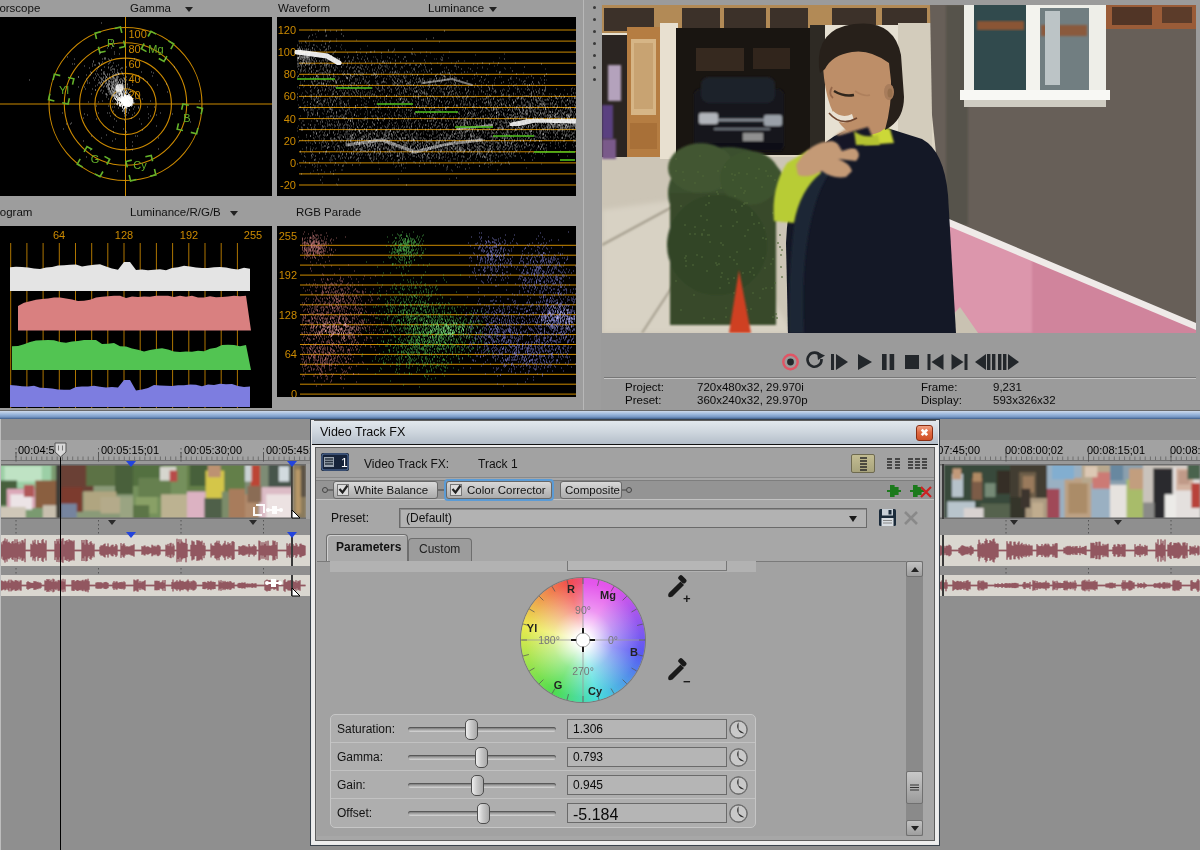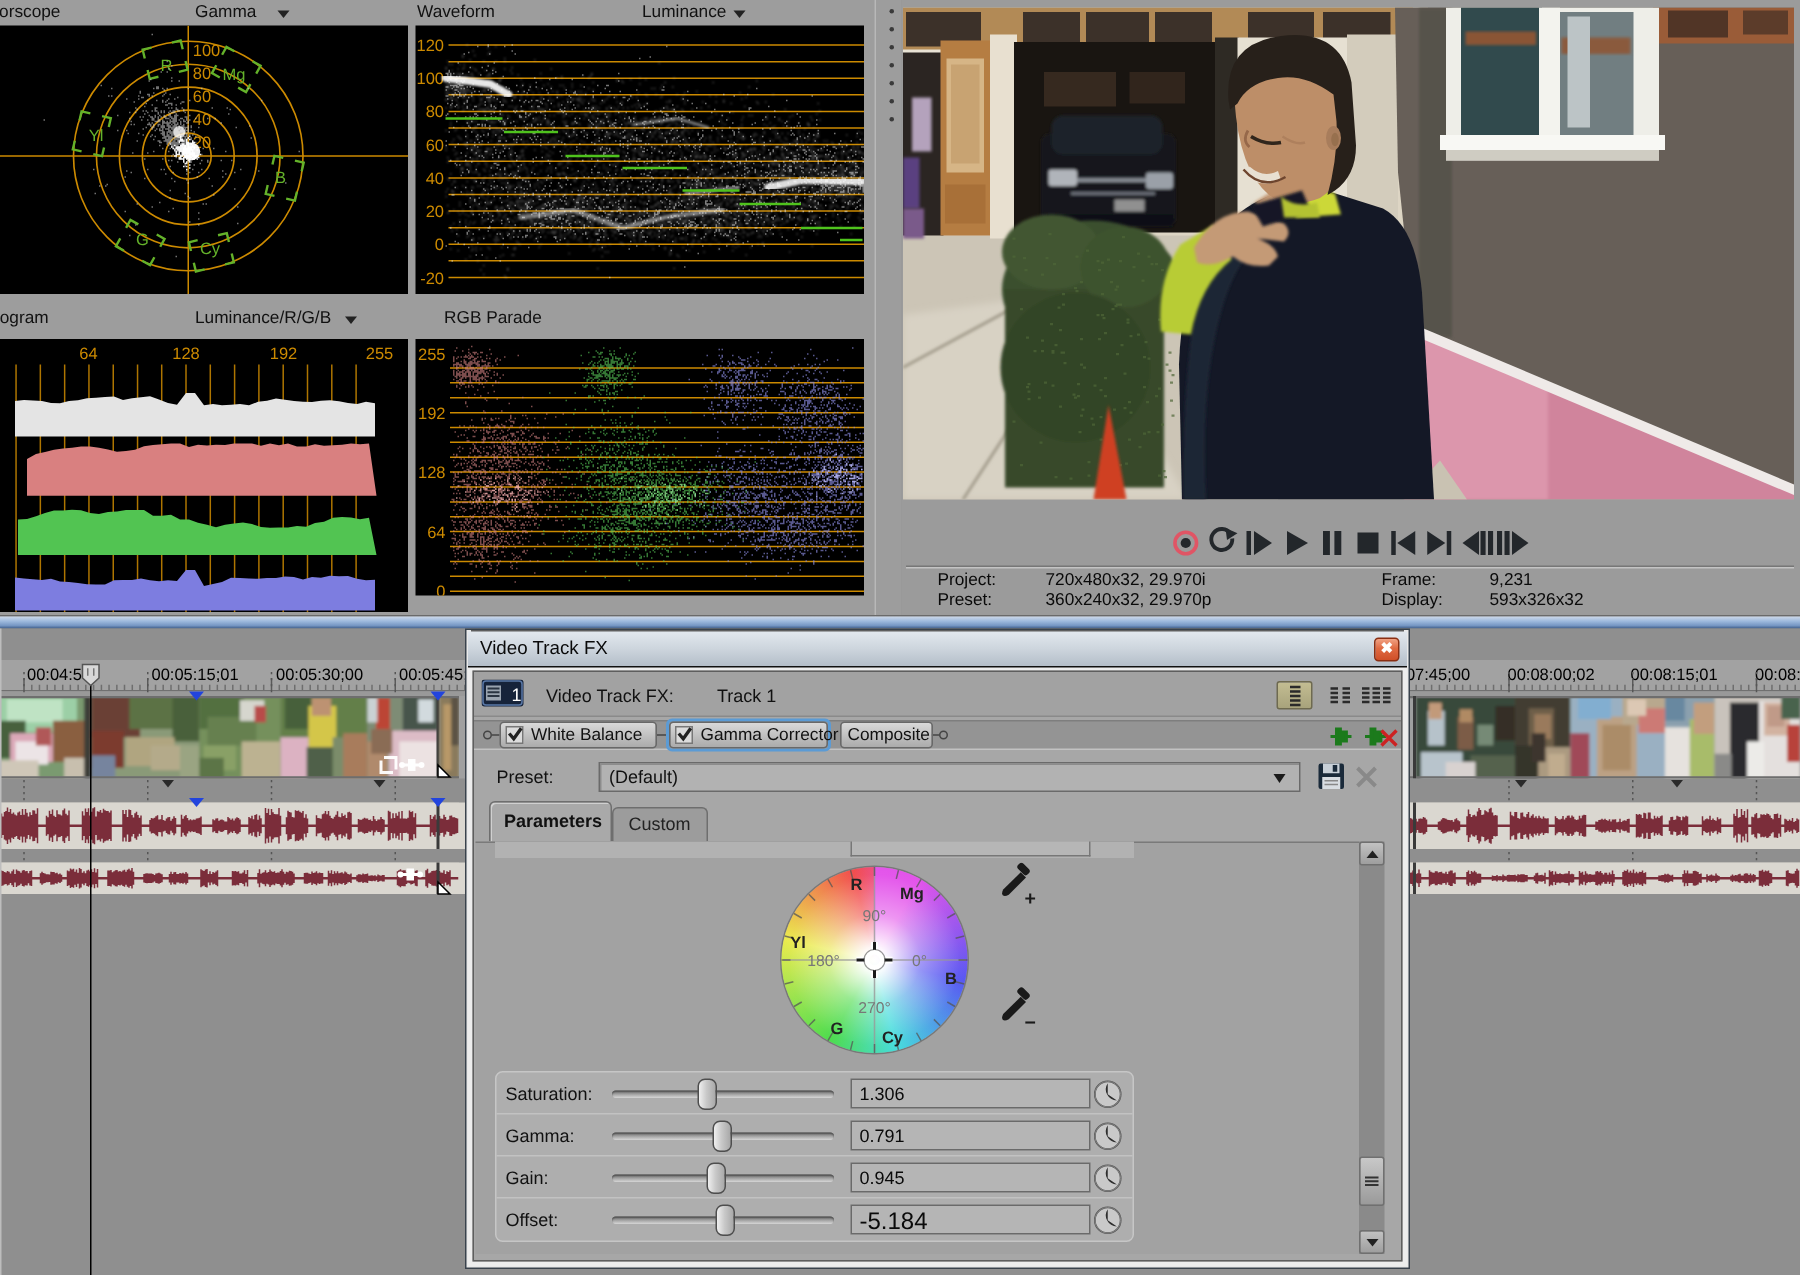--- a/index.html
+++ b/index.html
@@ -808,21 +808,21 @@
 <svg class="ab" width="14" height="14" style="left:337px;top:483px">
     <path d="M2.5 6 L5.5 9.5 L10.5 2.5" stroke="#222" stroke-width="2.2" fill="none"></path>
   </svg>
 <div class="ab" style="left:354px;top:484px;font-size:11.5px;color:#111">White Balance</div>
 <div class="ab" style="left:444px;top:479px;width:110px;height:22px;border:2px solid #5b9bd5;border-radius:4px"></div>
 <div class="ab" style="left:446px;top:481px;width:106px;height:18px;border-radius:3px;background:linear-gradient(180deg,#d9d9d9,#ababab);border:1px solid #686868"></div>
 <div class="ab" style="left:450px;top:484px;width:12px;height:12px;background:#dcdcdc;border:1px solid #777"></div>
 <svg class="ab" width="14" height="14" style="left:450px;top:483px">
     <path d="M2.5 6 L5.5 9.5 L10.5 2.5" stroke="#222" stroke-width="2.2" fill="none"></path>
   </svg>
-<div class="ab" style="left:467px;top:484px;font-size:11.5px;color:#111">Gamma Corrector</div>
+<div class="ab" style="left:467px;top:484px;font-size:11.5px;color:#111">Color Corrector</div>
 <div class="ab" style="left:560px;top:481px;width:62px;height:18px;border-radius:3px;background:linear-gradient(180deg,#d9d9d9,#ababab);border:1px solid #686868"></div>
 <div class="ab" style="left:565px;top:484px;font-size:11.5px;color:#111">Composite</div>
 <svg class="ab" width="50" height="16" style="left:885px;top:483px">
     <g stroke="#1c7a1c" stroke-width="2">
       <path d="M2 8h4 M12 8h4"></path>
       <rect x="6" y="3" width="2.6" height="10" fill="#1c7a1c"></rect>
       <rect x="10" y="5" width="2.6" height="6" fill="#1c7a1c"></rect>
     </g>
     <g stroke="#1c7a1c" stroke-width="2">
       <path d="M25 8h4 M35 8h4"></path>
@@ -922,21 +922,21 @@
 <svg width="19" height="19" style="position:absolute;left:729px;top:719.5px">
     <circle cx="9.5" cy="9.5" r="8.6" fill="#c9c9c9" stroke="#555" stroke-width="1.2"></circle>
     <circle cx="9.5" cy="9.5" r="8.6" fill="none" stroke="#888" stroke-width="0.6"></circle>
     <path d="M9.5 9.5 L9.5 2.2 A7.3 7.3 0 0 1 3.4 13.6 Z" fill="#2e2e2e" transform="scale(-1,1) translate(-19,0)"></path>
   </svg>
 <div class="ab" style="left:331px;top:742px;width:424px;height:1px;background:#c2c2c2"></div>
 <div class="ab" style="left:337px;top:750px;font-size:12px;color:#111">Gamma:</div>
 <div class="ab" style="left:408px;top:754.5px;width:148px;height:5px;border-radius:2.5px;background:linear-gradient(180deg,#6e6e6e,#d8d8d8);box-shadow:inset 0 1px 1px #555"></div>
 <div class="ab" style="left:475px;top:746.5px;width:13px;height:21px;border-radius:5px;background:linear-gradient(90deg,#efefef,#c9c9c9 45%,#a8a8a8);border:1px solid #4e4e4e"></div>
 <div class="ab" style="left:567px;top:747px;width:160px;height:20px;background:#b5b5b5;border:1px solid #6a6a6a"></div>
-<div class="ab" style="left:573px;top:750px;font-size:12px;color:#0a0a0a">0.791</div>
+<div class="ab" style="left:573px;top:750px;font-size:12px;color:#0a0a0a">0.793</div>
 <svg width="19" height="19" style="position:absolute;left:729px;top:747.5px">
     <circle cx="9.5" cy="9.5" r="8.6" fill="#c9c9c9" stroke="#555" stroke-width="1.2"></circle>
     <circle cx="9.5" cy="9.5" r="8.6" fill="none" stroke="#888" stroke-width="0.6"></circle>
     <path d="M9.5 9.5 L9.5 2.2 A7.3 7.3 0 0 1 3.4 13.6 Z" fill="#2e2e2e" transform="scale(-1,1) translate(-19,0)"></path>
   </svg>
 <div class="ab" style="left:331px;top:770px;width:424px;height:1px;background:#c2c2c2"></div>
 <div class="ab" style="left:337px;top:778px;font-size:12px;color:#111">Gain:</div>
 <div class="ab" style="left:408px;top:782.5px;width:148px;height:5px;border-radius:2.5px;background:linear-gradient(180deg,#6e6e6e,#d8d8d8);box-shadow:inset 0 1px 1px #555"></div>
 <div class="ab" style="left:471px;top:774.5px;width:13px;height:21px;border-radius:5px;background:linear-gradient(90deg,#efefef,#c9c9c9 45%,#a8a8a8);border:1px solid #4e4e4e"></div>
 <div class="ab" style="left:567px;top:775px;width:160px;height:20px;background:#b5b5b5;border:1px solid #6a6a6a"></div>

